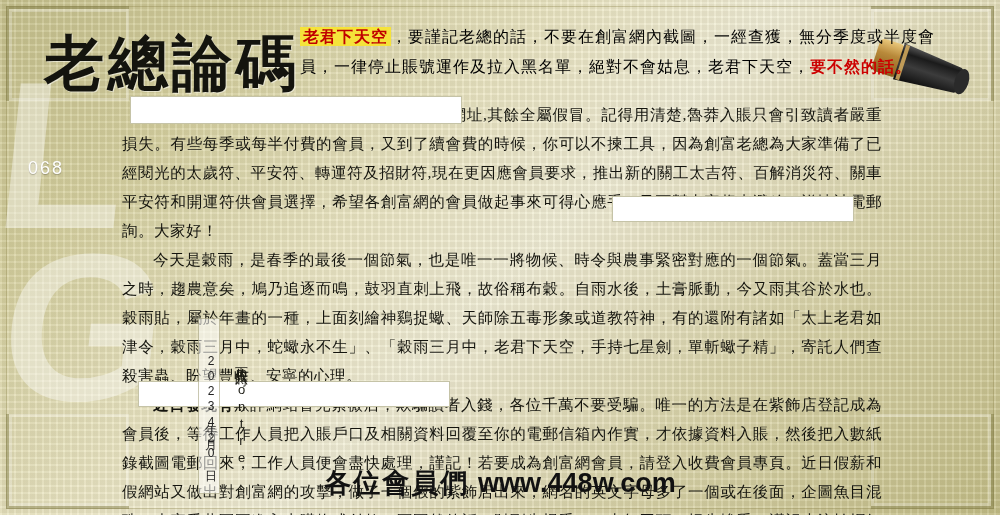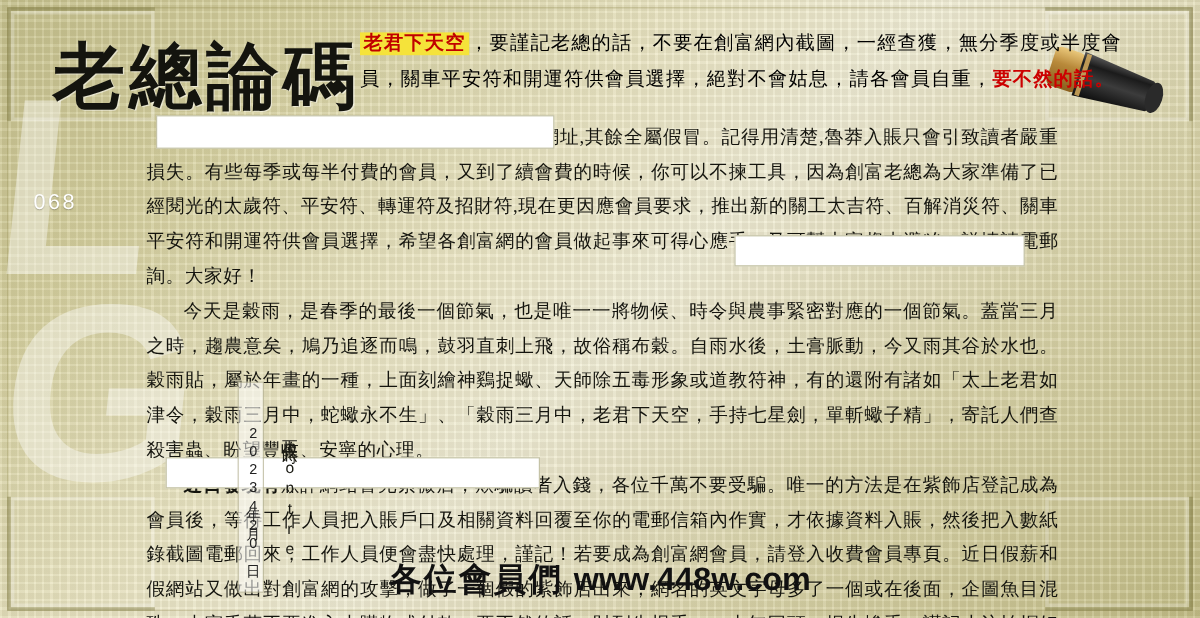--- a/index.html
+++ b/index.html
@@ -250,21 +250,21 @@
         <stop offset="100%" stop-color="#8a5f1e"></stop>
       </linearGradient>
     </defs>
     <rect x="10" y="26" width="26" height="34" rx="5" fill="url(#gbrass)"></rect>
     <path d="M34 24 L96 30 Q116 43 96 56 L34 62 Z" fill="url(#gbody)"></path>
     <ellipse cx="100" cy="43" rx="7" ry="13" fill="#2a2a2a"></ellipse>
     <rect x="36" y="25" width="4" height="36" fill="#d8ae5e" opacity="0.85"></rect>
   </svg>
 
   <div class="top-notice">
-    <span class="hl-yellow">老君下天空</span><span class="blk">，要謹記老總的話，不要在創富網內截圖，一經查獲，無分季度或半度會員，關車平安符和開運符供會員選擇，絕對不會姑息，請各會員自重，</span><span class="red-strong">要不然的話。</span>
+    <span class="hl-yellow">老君下天空</span><span class="blk">，要謹記老總的話，不要在創富網內截圖，一經查獲，無分季度或半度會員，一律停止賬號運作及拉入黑名單，絕對不會姑息，老君下天空，</span><span class="red-strong">要不然的話。</span>
   </div>
 
   <div class="body-block">
     <p class="indent">
       <span class="bold">創富網最香</span><span>港網站，因��                      賣字的電郵或網址,其餘全屬假冒。記得用清楚,魯莽入賬只會引致讀者嚴重損失。有些每季或每半付費的會員，又到了續會費的時候，你可以不揀工具，因為創富老總為大家準備了已經閱光的太歲符、平安符、轉運符及招財符,現在更因應會員要求，推出新的關工太吉符、百解消災符、關車平安符和開運符供會員選擇，希望各創富網的會員做起事來可得心應手，又可幫大家趨吉避凶，詳情請電郵</span><span>詢。大家好！</span>
     </p>
     <p class="indent">今天是穀雨，是春季的最後一個節氣，也是唯一一將物候、時令與農事緊密對應的一個節氣。蓋當三月之時，趨農意矣，鳩乃追逐而鳴，鼓羽直刺上飛，故俗稱布穀。自雨水後，土膏脈動，今又雨其谷於水也。穀雨貼，屬於年畫的一種，上面刻繪神鷄捉蠍、天師除五毒形象或道教符神，有的還附有諸如「太上老君如津令，穀雨三月中，蛇蠍永不生」、「穀雨三月中，老君下天空，手持七星劍，單斬蠍子精」，寄託人們查殺害蟲、盼望豐收、安寧的心理。</p>
     <p class="indent">
       <span class="bold">近日發現有</span><span>欺詐網站冒充紫薇店，欺騙讀者入錢，各位千萬不要受騙。唯一的方法是在紫飾店登記成為會員後，等待工作人員把入賬戶口及相關資料回覆至你的電郵信箱內作實，才依據資料入賬，然後把入數紙錄截圖電郵回來，工作人員便會盡快處理，謹記！若要成為創富網會員，請登入收費會員專頁</span><span>。近日假薪和假網站又做出對創富網的攻擊，做了一個假的紫飾店出來，網名的英文字母多了一個或在後面，企圖魚目混珠，大家千萬不要進入去購物或付款，要不然的話，財到先棍手，一去無回頭，損失慘重。謹記小注怕帽好了！再見。老總!!!</span>
     </p>

